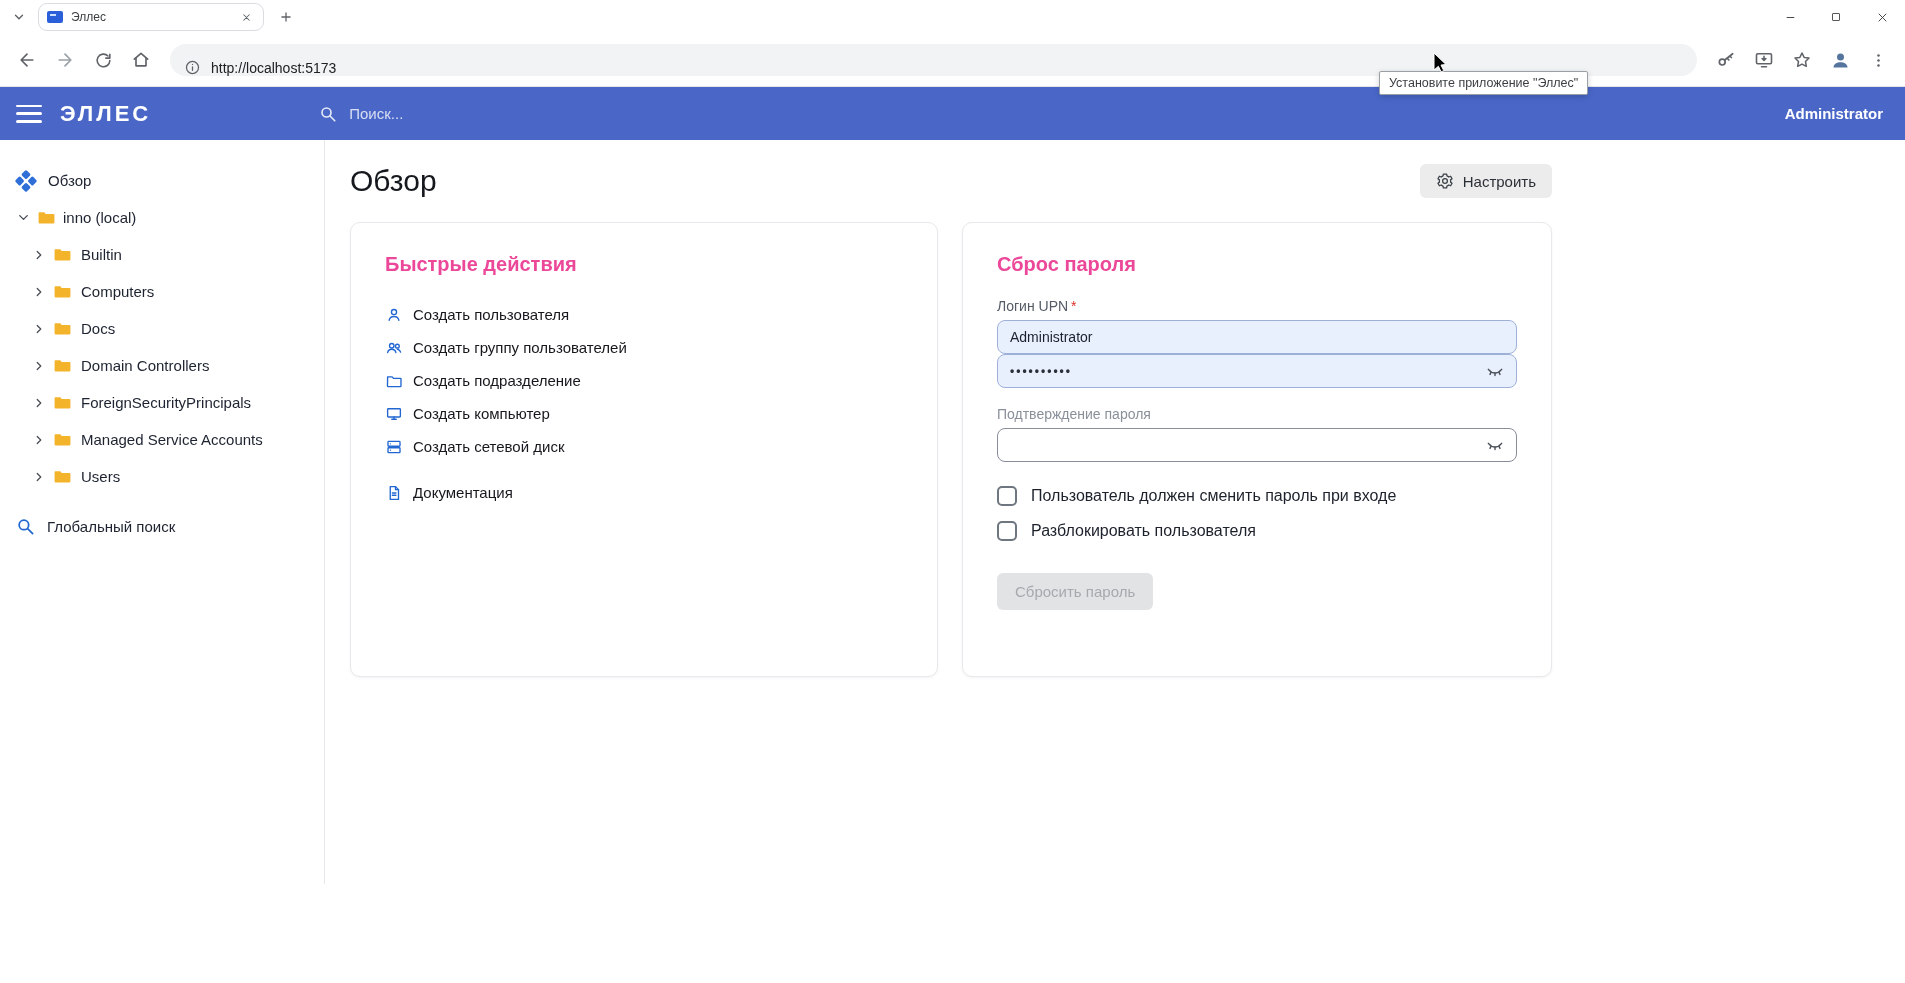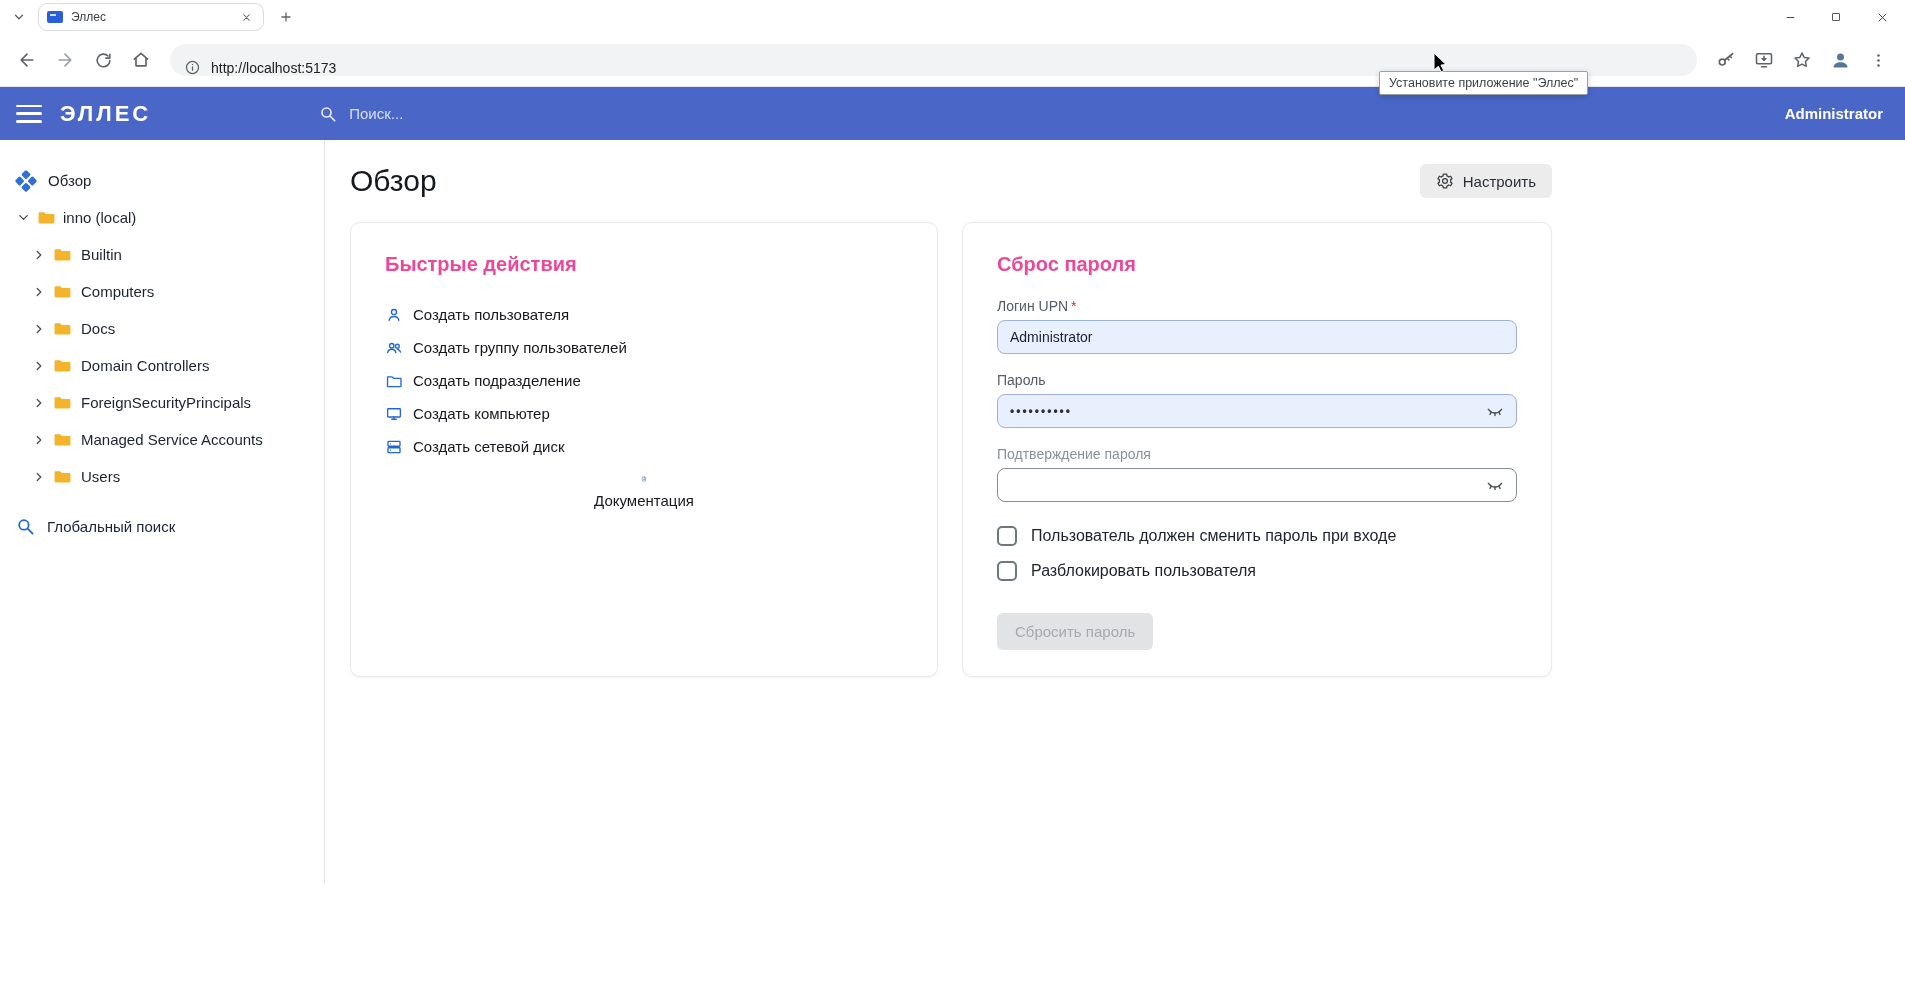--- a/index.html
+++ b/index.html
@@ -78,21 +78,21 @@
   .configure-btn { display:flex; align-items:center; gap:9px; background:#ececec; border:none; border-radius:6px; padding:8px 16px; font-size:15px; color:#2b2f36; font-family:inherit; }
 
   .cards { display:flex; gap:24px; }
   .card { background:#fff; border:1px solid #e7e9ec; border-radius:10px; box-shadow:0 1px 3px rgba(16,24,40,.05); height:455px; padding:30px 34px; }
   .card-quick { width:588px; flex:none; }
   .card-reset { flex:1; }
   .card-title { font-size:20px; font-weight:700; color:#ec4899; margin:0 0 22px; }
 
   .ql-row { display:flex; align-items:center; gap:10px; height:33px; cursor:pointer; }
   .ql-row .ql-label { font-size:15px; font-weight:500; color:#16181d; }
-  .ql-doc { margin-top:13px;flex-direction:column; }
+  .ql-doc { margin-top:13px; }
 
   .field-label { font-size:14px; color:#545b66; margin:18px 0 6px; }
   .field-label.first { margin-top:14px; }
   .field-label.light { color:#8a9099; }
   .req { color:#d93025; margin-left:3px; }
   .inputbox { position:relative; height:34px; border:1px solid #878e98; border-radius:8px; background:#fff; display:flex; align-items:center; padding:0 40px 0 12px; font-size:14px; color:#1c212b; }
   .inputbox.autofill { background:#e8f0fe; border-color:#9fb0d8; }
   .inputbox .masked { letter-spacing:2px; font-size:12px; font-weight:700; color:#2a2f38; }
   .eye-btn { position:absolute; right:8px; top:50%; transform:translateY(-50%); width:26px; height:26px; display:flex; align-items:center; justify-content:center; }
 
@@ -414,21 +414,20 @@
         <div class="card card-reset">
           <h2 class="card-title">Сброс пароля</h2>
 
           <div class="field-label first">
             <span>Логин UPN</span><span class="req">*</span>
           </div>
           <div class="inputbox autofill">
             <span>Administrator</span>
           </div>
 
-          <div class="field-label">Пароль</div>
           <div class="inputbox autofill">
             <span class="masked">••••••••••</span>
             <span class="eye-btn">
               <svg width="20" height="20" viewBox="0 0 24 24" fill="none" stroke="#4a4f57" stroke-width="1.7" stroke-linecap="round">
                   <path d="M4 10c2.5 3 5.2 4.4 8 4.4s5.5-1.4 8-4.4"></path>
                   <path d="M7.2 13.6L6 16.1M12 14.6v2.8M16.8 13.6l1.2 2.5"></path>
                 </svg>
             </span>
           </div>
 

